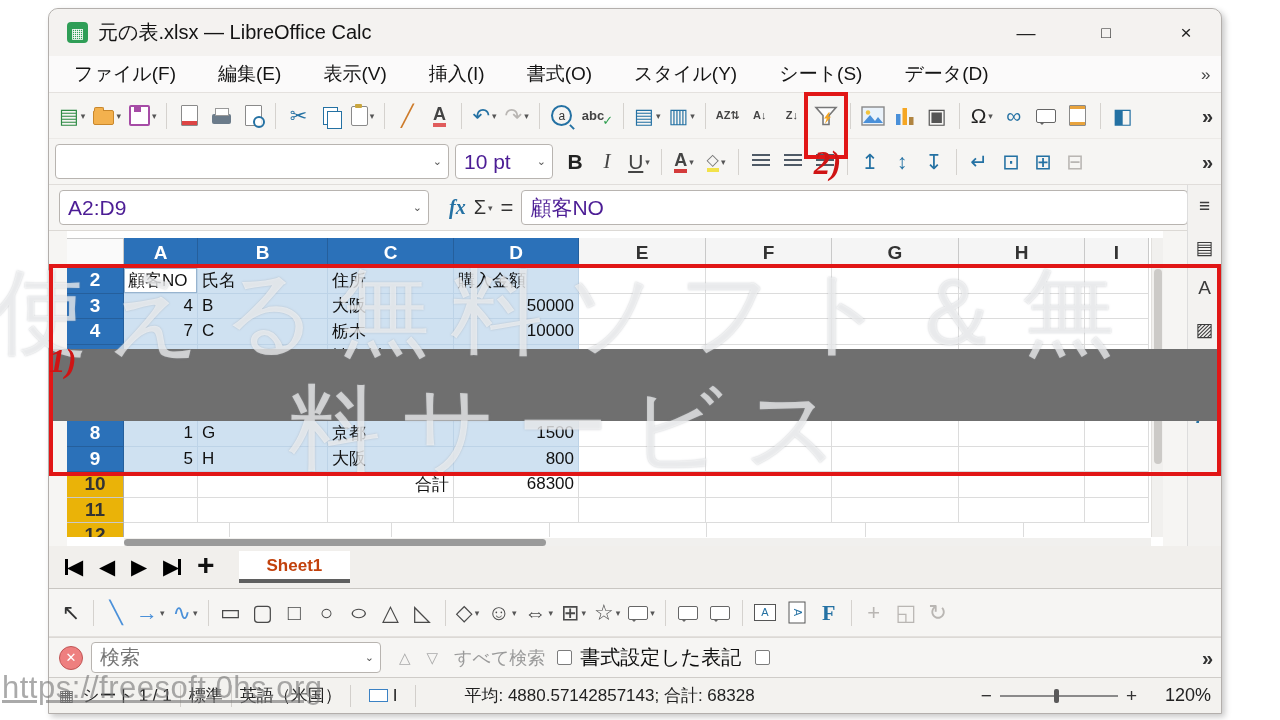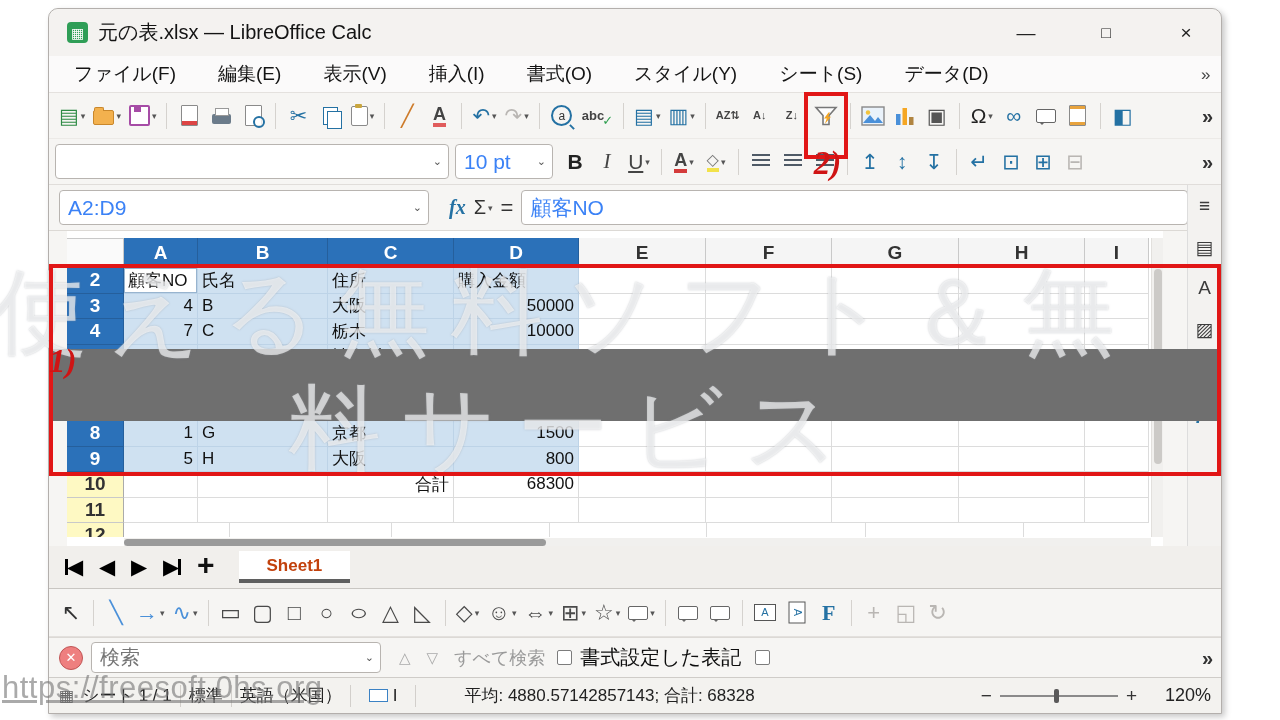--- a/index.html
+++ b/index.html
@@ -60,40 +60,40 @@
   .i-bars .g{width:18px;height:15px;font-size:0;background:repeating-linear-gradient(to bottom,#4f5a66 0 2px,transparent 2px 5px)}
   .i-textbox .g{width:20px;height:15px;border:1.6px solid #555;font-size:11px;color:#2471a3;background:#fff}
   .i-vert .g{transform:rotate(90deg)}
   .wide .g{transform:scaleX(1.45)}
   .funnel-svg{display:block}
   .af-wrap{margin:0 2px}
   .red-box2{position:absolute;left:-6px;top:-6px;right:-6px;bottom:-25px;border:4px solid #e11616;z-index:60;pointer-events:none}
   .red-label2{position:absolute;top:47px;left:4px;font:italic 700 33px "Liberation Serif","DejaVu Serif",serif;color:#cf1414;z-index:61;pointer-events:none}
   
   .combo{height:33px;background:#fff;border:1px solid #b8b4b0;border-radius:4px;display:flex;align-items:center;flex:none;position:relative;margin-right:6px}
-  .combo input{border:none;outline:none;font-size:21px;font-family:inherit;padding:0 8px;background:transparent;width:calc(100% - 28px);color:#3b82f6}
+  .combo input{border:none;outline:none;font-size:21px;font-family:inherit;padding:0 8px;background:transparent;width:calc(100% - 28px);color:#4c1d95}
   .combo .caret{position:absolute;right:6px;font-size:11px;color:#555}
   
   .fbar{top:176px;height:46px;background:#f6f5f3;border-bottom:1px solid #dcd9d5;display:flex;align-items:center;padding:0 10px;}
   .namebox{width:368px}
   .fx{font:italic 700 20px "Liberation Serif","DejaVu Serif",serif;color:#2471a3;margin:0 8px 0 14px}
   .sigma{font-size:20px;color:#333;margin-right:2px}
   .equals{font-size:22px;color:#333;margin:0 8px}
   .finput{flex:1;margin-right:8px;height:33px}
   .fexpand{font-size:13px;color:#222;margin-right:2px}
   
   .main{top:222px;left:18px !important;width:1096px !important;height:323px;background:#fff;}
   .cornerbox{position:absolute;left:0;top:7px;width:57px;height:30px;background:#fafafa;border:1px solid #c9c9c9;border-left:none;box-sizing:border-box}
   .colheads{position:absolute;left:57px;top:7px;height:30px;display:flex}
   .colh{height:30px;display:flex;align-items:center;justify-content:center;font-weight:700;font-size:19px;
         background:#f5f5f5;color:#333;border-right:1px solid #c9c9c9;border-bottom:1px solid #ababab;box-sizing:border-box;flex:none}
   .colh.sel{background:#2b71b9;color:#fff;border-right-color:#255f9c;border-bottom-color:#255f9c}
   .rows{position:absolute;left:0;top:37px;width:1084px;height:269px;overflow:hidden}
   .grow{position:absolute;left:0;display:flex;height:26px}
-  .rowh{width:57px;background:#fef9c3;border-bottom:1px solid #c9c9c9;border-right:1px solid #ababab;color:#333;
+  .rowh{width:57px;background:#eab308;border-bottom:1px solid #c9c9c9;border-right:1px solid #ababab;color:#333;
         font-weight:700;font-size:19px;display:flex;align-items:center;justify-content:center;box-sizing:border-box;flex:none}
   .rowh.sel{background:#2b71b9;color:#fff;border-bottom-color:#255f9c;border-right-color:#255f9c}
   .cell{height:26px;box-sizing:border-box;border-right:1px solid #dcdcdc;border-bottom:1px solid #dcdcdc;background:#fff;
         font-size:17px;display:flex;align-items:center;padding:0 4px;white-space:nowrap;overflow:hidden;flex:none;color:#111}
   .cell.sel{background:#cfe1f1;border-color:#bdd3e7}
   .cell.active{background:#fff;box-shadow:inset 0 0 0 1px #98b4cf}
   .cell.ar{justify-content:flex-end}
   .hscroll{position:absolute;left:57px;top:307px;width:1027px;height:9px;background:#f1f0ee}
   .hthumb{position:absolute;left:0;top:1px;width:422px;height:7px;background:#9a9a9a;border-radius:4px}
   .vscroll{position:absolute;left:1084px;top:7px;width:12px;height:299px;background:#f1f0ee;border-left:1px solid #e2e0dd;box-sizing:border-box}

